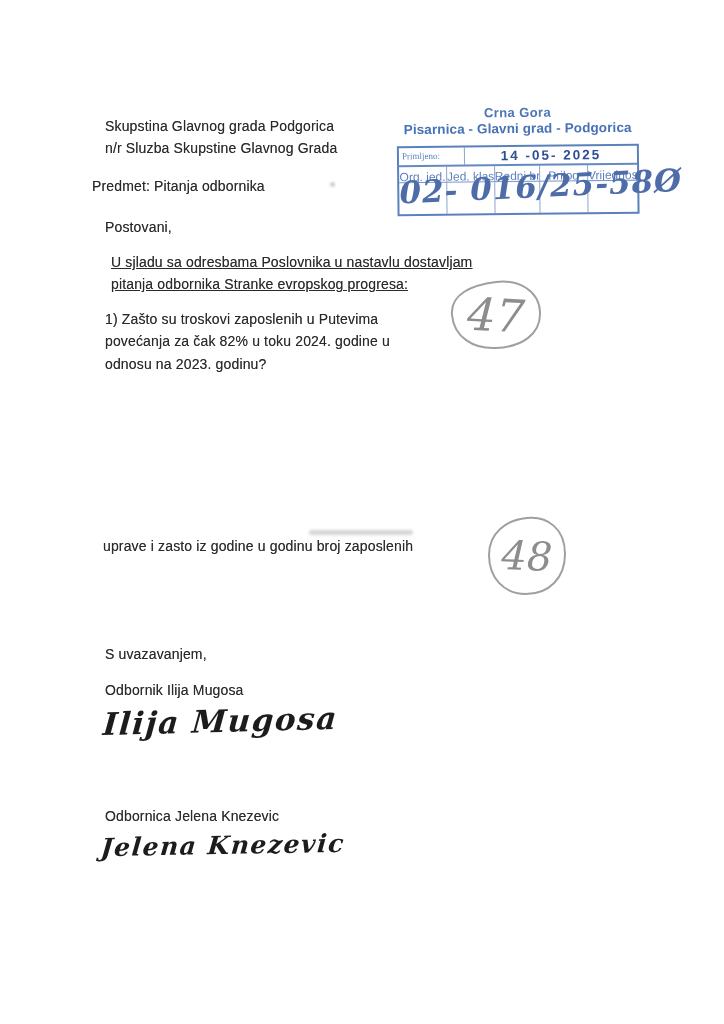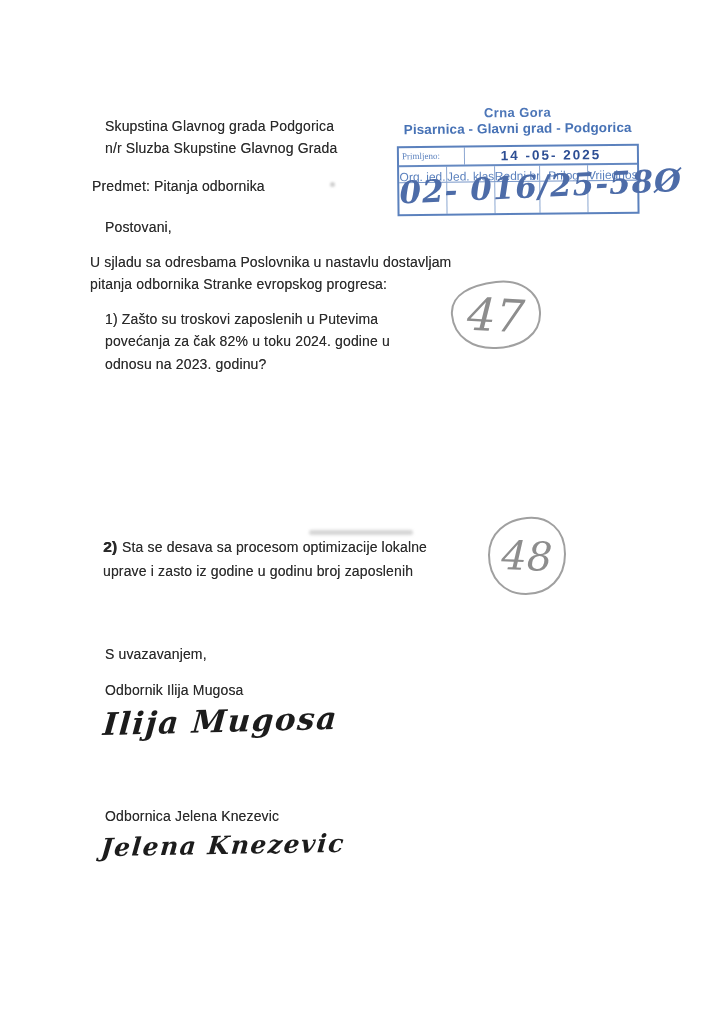--- a/index.html
+++ b/index.html
@@ -7,21 +7,21 @@
     position:relative;width:724px;height:1024px;background:#ffffff;overflow:hidden;
     font-family:"Liberation Sans",sans-serif;color:#282828;padding-left:24px;
   }
   .txt{
     position:absolute;font-size:14px;line-height:21.5px;letter-spacing:.15px;
     color:#2a2a2a;text-shadow:0 0 .6px rgba(40,40,40,.55);white-space:nowrap;
   }
   .recipient{left:105px;top:116px;}
   .subject{left:92px;top:176px;}
   .salutation{left:105px;top:217px;}
-  .intro{left:90px;top:251px;line-height:22px;}
+  .intro{left:111px;top:251px;line-height:22px;text-decoration:underline;}
   .q1{left:105px;top:308px;line-height:22.3px;}
   .q2{left:103px;top:535px;line-height:23.5px;}
   .handnum2{font-weight:800;font-size:15.5px;margin-right:5px;text-shadow:.4px 0 0 #1a1a1a;}
   .closing{left:105px;top:644px;}
   .signer1-title{left:105px;top:680px;}
   .signer2-title{left:105px;top:806px;}
   .signature{
     position:absolute;font-family:"DejaVu Serif",serif;font-style:italic;font-weight:700;
     color:#1c1c1c;letter-spacing:1.5px;white-space:nowrap;
   }
@@ -109,21 +109,20 @@
   <div class="pencil-circle pc47">
     <svg width="94" height="72" viewBox="0 0 94 72">
       <path d="M47 3 C70 0 90 12 91 33 C92 55 73 68 47 69 C24 70 5 58 3 36 C1 15 23 6 47 3 Z" fill="none" stroke="#a0a0a0" stroke-width="2" stroke-linecap="round"></path>
     </svg>
     <span class="circle-num">47</span>
   </div>
 
   <div class="smudge"></div>
 
   <div class="txt q2">
-    <div><span class="handnum2">2)</span><span>Sta se desava sa procesom optimizacije lokalne</span></div>
     <div>uprave i zasto iz godine u godinu broj zaposlenih</div>
   </div>
 
   <div class="pencil-circle pc48">
     <svg width="82" height="82" viewBox="0 0 82 82">
       <path d="M41 3 C62 1 79 14 79 39 C79 63 63 79 40 79 C18 79 3 63 3 40 C3 18 20 5 41 3 Z" fill="none" stroke="#a0a0a0" stroke-width="2" stroke-linecap="round"></path>
     </svg>
     <span class="circle-num">48</span>
   </div>
 

